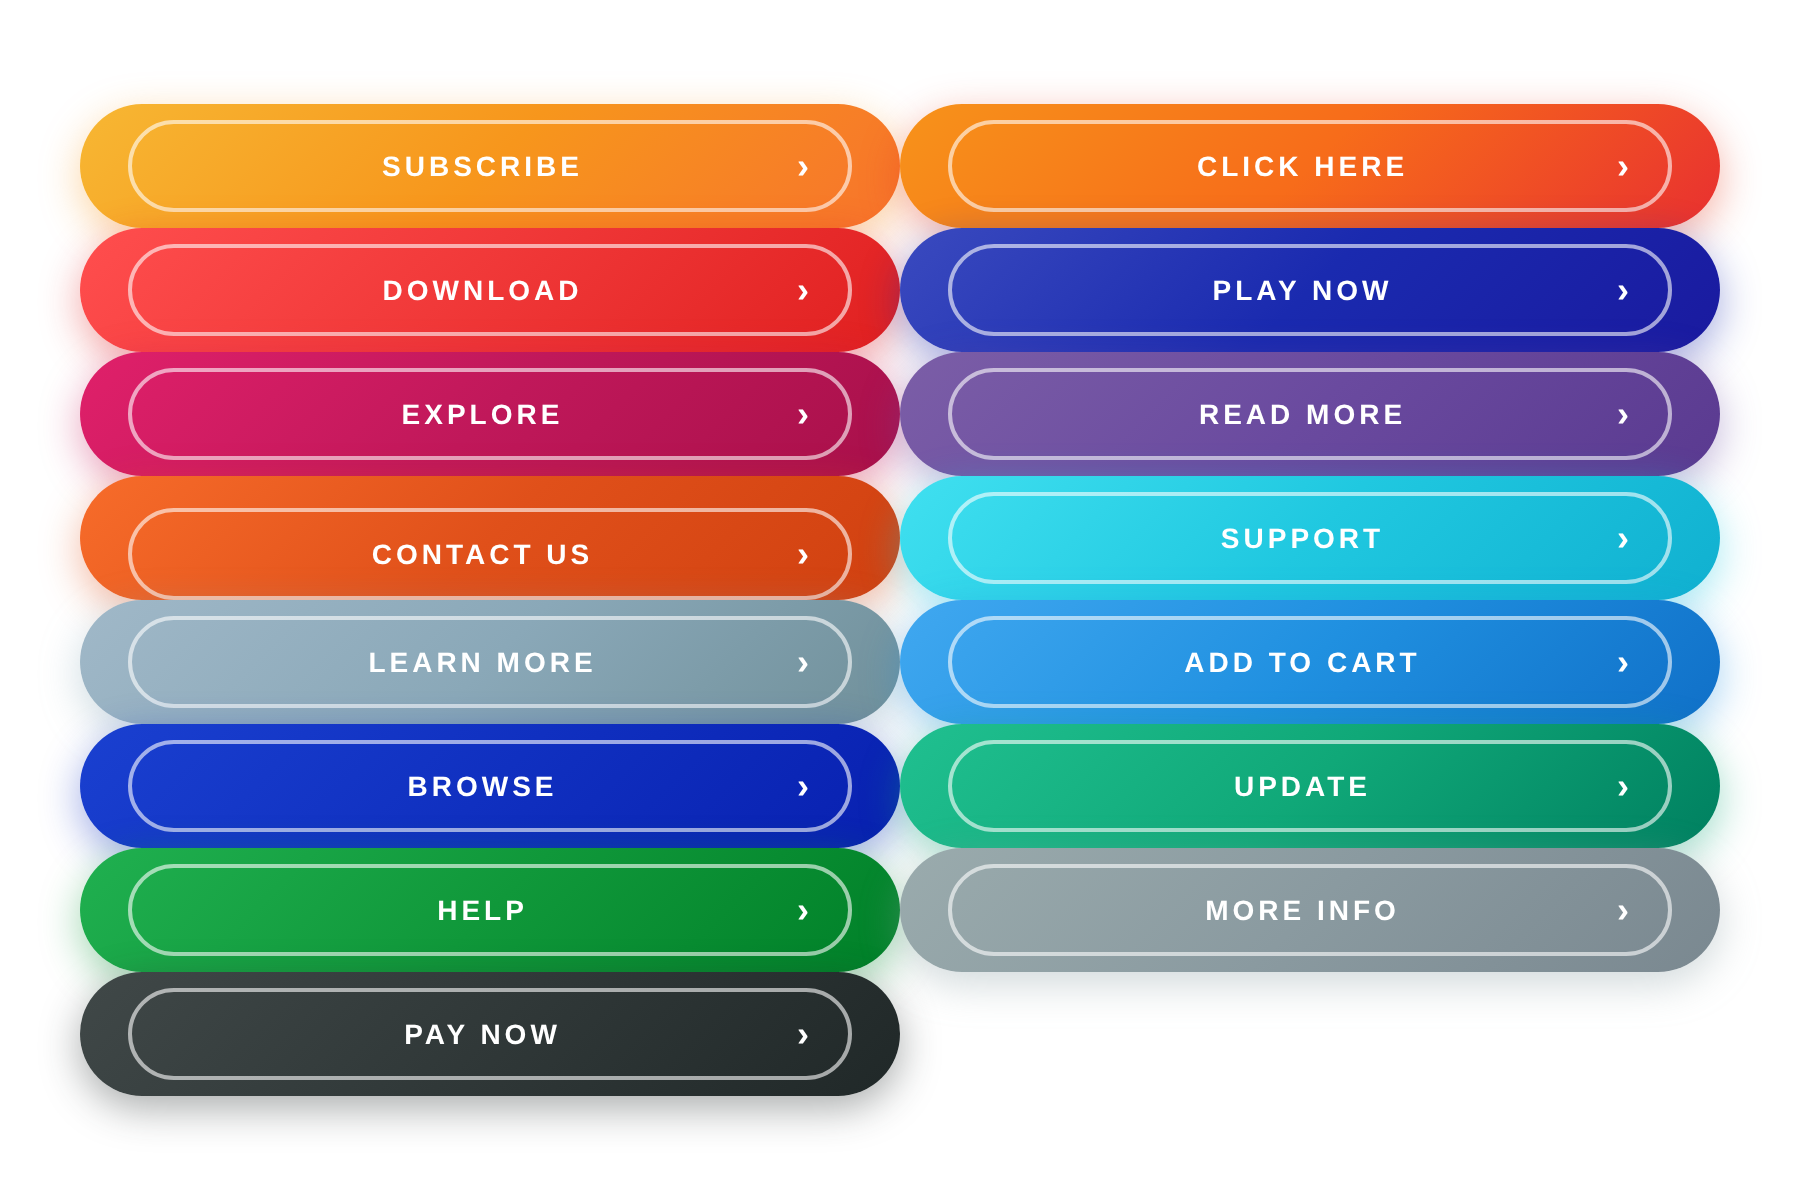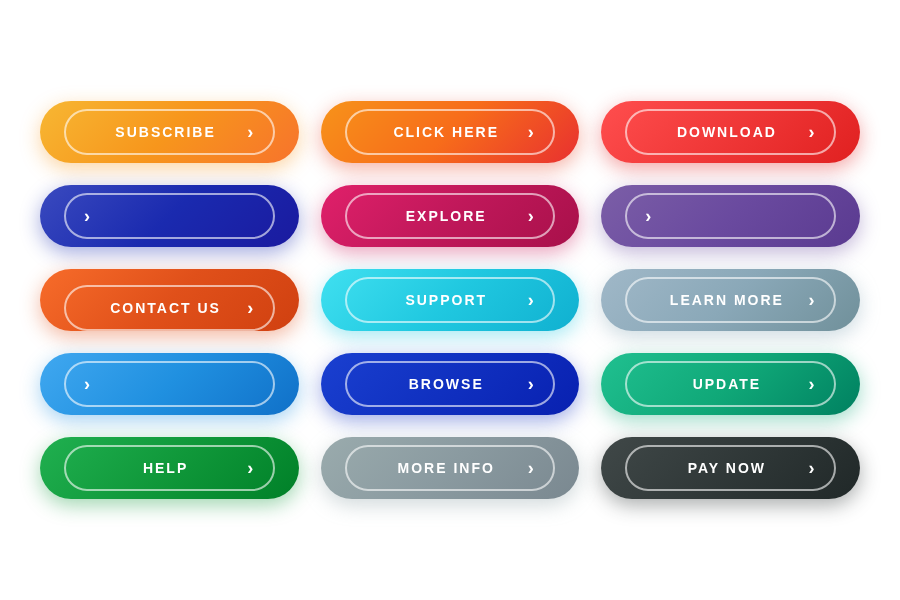--- a/index.html
+++ b/index.html
@@ -9,22 +9,21 @@
       display: flex;
       justify-content: center;
       align-items: center;
       min-height: 600px;
       width: 900px;
       font-family: 'Arial', sans-serif;
     }
 
     .grid-container {
       display: grid;
-      grid-template-columns: repeat(3, 1fr);
-      gap: 22px;
+      grid-template-columns: repeat(2, 1fr);
       padding: 40px;
       width: 100%;
     }
 
     .btn {
       display: flex;
       align-items: center;
       justify-content: center;
       gap: 10px;
       border-radius: 50px;
@@ -158,31 +157,33 @@
       </div>
     </button>
     <button class="btn btn-download">
       <div class="btn-inner">
         <span class="btn-label">DOWNLOAD</span>
         <span class="btn-arrow">›</span>
       </div>
     </button>
     <button class="btn btn-play-now">
       <div class="btn-inner">
+        <span class="btn-label">PLAY NOW</span>
         <span class="btn-arrow">›</span>
       </div>
     </button>
     <button class="btn btn-explore">
       <div class="btn-inner">
         <span class="btn-label">EXPLORE</span>
         <span class="btn-arrow">›</span>
       </div>
     </button>
     <button class="btn btn-read-more">
       <div class="btn-inner">
+        <span class="btn-label">READ MORE</span>
         <span class="btn-arrow">›</span>
       </div>
     </button>
     <button class="btn btn-contact-us">
       <div class="btn-inner">
         <span class="btn-label">CONTACT US</span>
         <span class="btn-arrow">›</span>
       </div>
     </button>
     <button class="btn btn-support">
@@ -192,20 +193,21 @@
       </div>
     </button>
     <button class="btn btn-learn-more">
       <div class="btn-inner">
         <span class="btn-label">LEARN MORE</span>
         <span class="btn-arrow">›</span>
       </div>
     </button>
     <button class="btn btn-add-to-cart">
       <div class="btn-inner">
+        <span class="btn-label">ADD TO CART</span>
         <span class="btn-arrow">›</span>
       </div>
     </button>
     <button class="btn btn-browse">
       <div class="btn-inner">
         <span class="btn-label">BROWSE</span>
         <span class="btn-arrow">›</span>
       </div>
     </button>
     <button class="btn btn-update">

